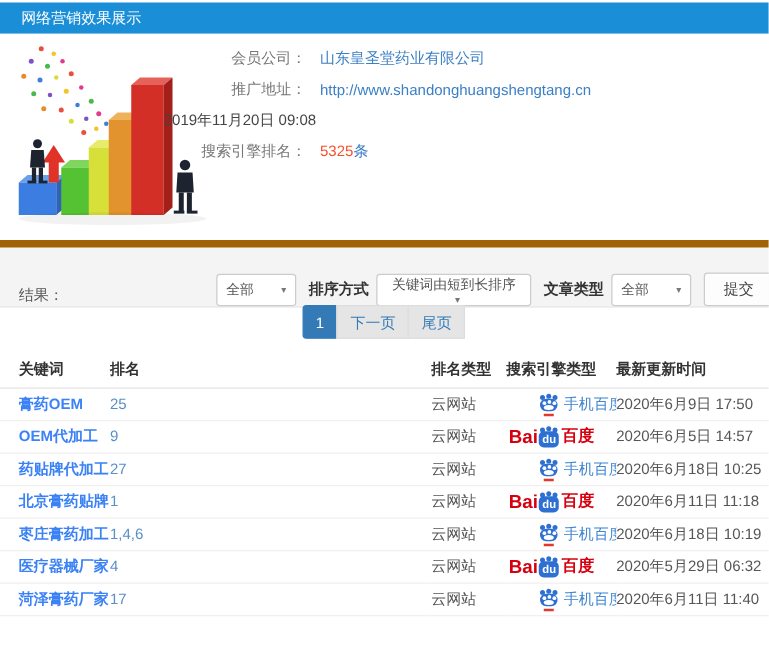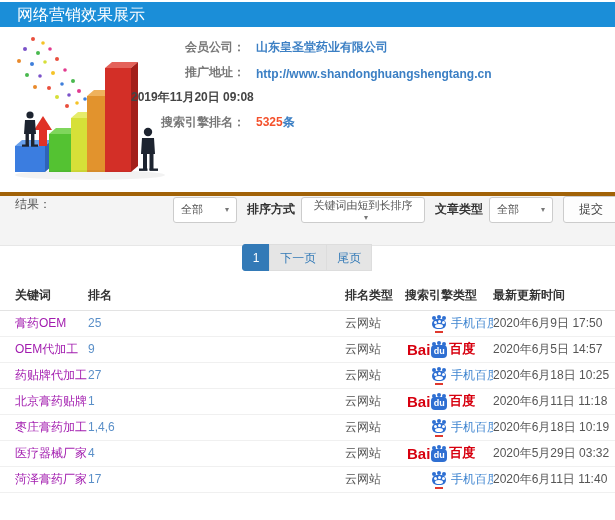--- a/index.html
+++ b/index.html
@@ -2,37 +2,37 @@
 <html><head>
 <meta charset="utf-8">
 <style>
   * { margin:0; padding:0; box-sizing:border-box; }
   html,body { width:615px; height:520px; overflow:hidden; background:#fff;
     font-family:"Liberation Sans","DejaVu Sans",sans-serif; font-size:12px; color:#333; }
   .page { position:relative; width:615px; height:520px; }
 
   
   .title-bar { position:absolute; left:0; top:2px; width:615px; height:25px;
-    background:#1b8ed8; color:#fff; line-height:25px; padding-left:17px; font-size:16px; }
+    background:#1b8ed8; color:#fff; line-height:25px; padding-left:17px; font-size:12px; }
 
   
   .info-sec { position:absolute; left:0; top:27px; width:615px; height:163px; background:#fff; }
   .illus { position:absolute; left:5px; top:8px; width:180px; height:152px; }
   .info-list { position:absolute; left:120px; top:10px; width:480px; }
-  .info-row { display:flex; align-items:flex-end; height:19px; margin-bottom:6px;font-weight:bold; }
+  .info-row { display:flex; align-items:center; height:19px; margin-bottom:6px; }
   .info-label { flex:0 0 125px; text-align:right; color:#777; }
   .info-value { margin-left:11px; color:#444; }
   a.link { color:#3b7fc4; text-decoration:none; cursor:pointer; }
   .orange { color:#f4512c; }
   .blue-suffix { color:#3b7fc4; }
 
   
   .filterbar { position:absolute; left:0; top:192px; width:615px; height:54px;
-    background:#f4f4f4; border-top:4px solid #a16207; border-bottom:1px solid #e7e7e7;
-    display:flex; align-items:flex-start; }
+    background:#f4f4f4; border-top:6px solid #a16207; border-bottom:1px solid #e7e7e7;
+    display:flex; align-items:flex-end; }
   .result-label { margin-left:15px; color:#555; }
   .controls { margin-left:auto; display:flex; align-items:center; }
   .ctl-label { font-weight:bold; color:#333; margin:0 6px 0 10px; white-space:nowrap; }
   .select { display:flex; align-items:center; justify-content:space-between;
     background:#fff; border:1px solid #ccc; border-radius:3px; height:26px;
     padding:0 7px; cursor:pointer; white-space:nowrap; font-size:11px; color:#555; }
   .sel-engine { width:64px; } .sel-sort { width:124px;flex-direction:column; } .sel-article { width:64px; }
   .caret { font-size:8px; color:#777; margin-left:6px; }
   .submit-btn { margin-left:10px; margin-right:-4px; height:27px; width:56px;
     background:#fdfdfd; border:1px solid #ccc; border-radius:3px; color:#444;
@@ -46,21 +46,21 @@
     color:#337ab7; text-decoration:none; margin-left:-1px; cursor:pointer; }
   .page-btn.active { background:#337ab7; border-color:#337ab7; color:#fff; border-radius:3px 0 0 3px; }
 
   
   .data-table { position:absolute; left:0; top:281px; width:615px; border-collapse:collapse; table-layout:fixed; }
   .data-table th { text-align:left; font-weight:bold; color:#333; height:29px;
     border-bottom:1px solid #e3e3e3; font-size:12px; }
   .data-table td { height:26px; border-bottom:1px solid #f0f0f0; color:#555;
     font-size:12px; overflow:hidden; white-space:nowrap; }
   .data-table th:first-child, .data-table td:first-child { padding-left:15px; }
-  td.kw { color:#a21caf; }
+  td.kw { color:#3b82f6;font-weight:bold; }
   td.rank a { color:#5a8fc8; text-decoration:none; cursor:pointer; }
 
   
   .engine-cell { display:flex; align-items:center; }
   .m-wrap { margin-left:27px; display:flex; align-items:center; }
   .paw { position:relative; width:14px; height:14px; margin-right:5px; }
   .paw .pad { position:absolute; left:0; top:3px; width:14px; height:10px;
     background:#2e6fd2; border-radius:5px; }
   .paw .t1,.paw .t2,.paw .t3 { position:absolute; top:0; width:4px; height:4px;
     border-radius:50%; background:#2e6fd2; }
@@ -357,21 +357,21 @@
                 <span class="bd-du">
                   <span class="d1"></span>
                   <span class="d2"></span>
                   <span class="d3"></span>
                   <span class="sq">du</span>
                 </span>
                 <span class="bd-cn">百度</span>
               </span>
             </span>
           </td>
-          <td>2020年5月29日 03:32</td>
+          <td>2020年5月29日 06:32</td>
         </tr>
         <tr>
           <td class="kw">菏泽膏药厂家</td>
           <td class="rank"><a>17</a></td>
           <td>云网站</td>
           <td>
             <span class="engine-cell">
               <span class="m-wrap">
                 <span class="paw">
                   <span class="t1"></span>

